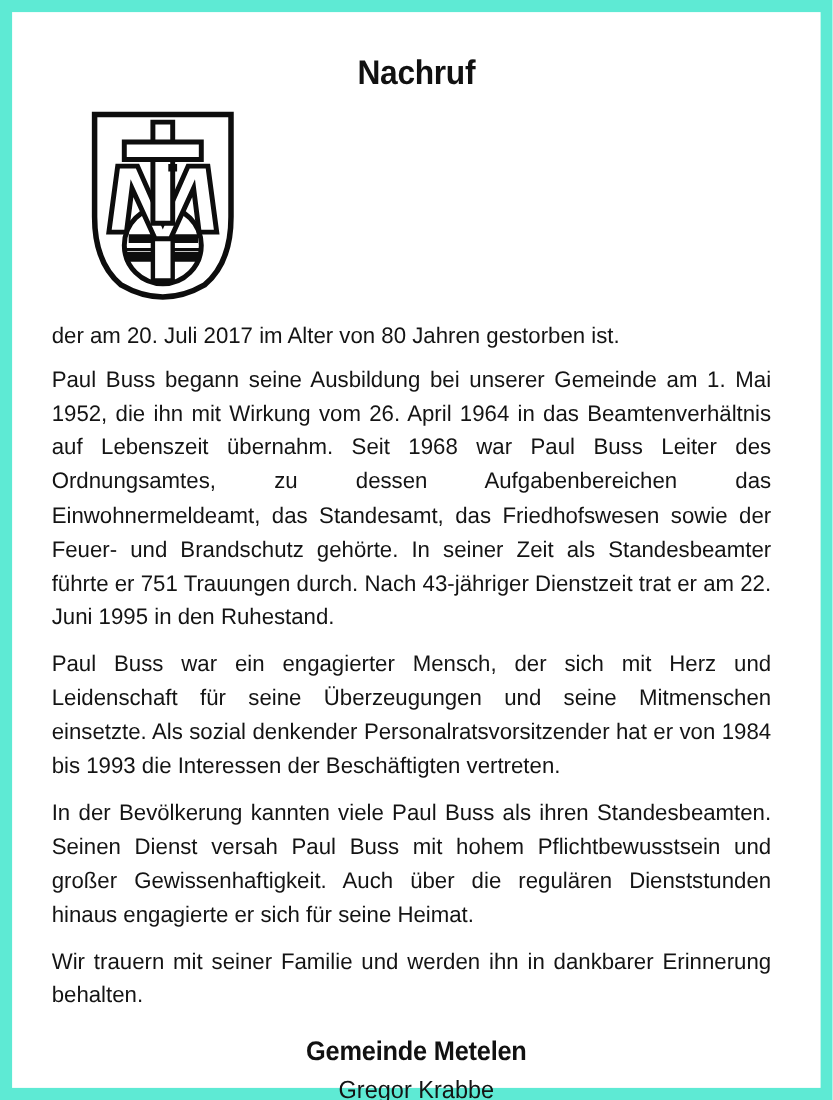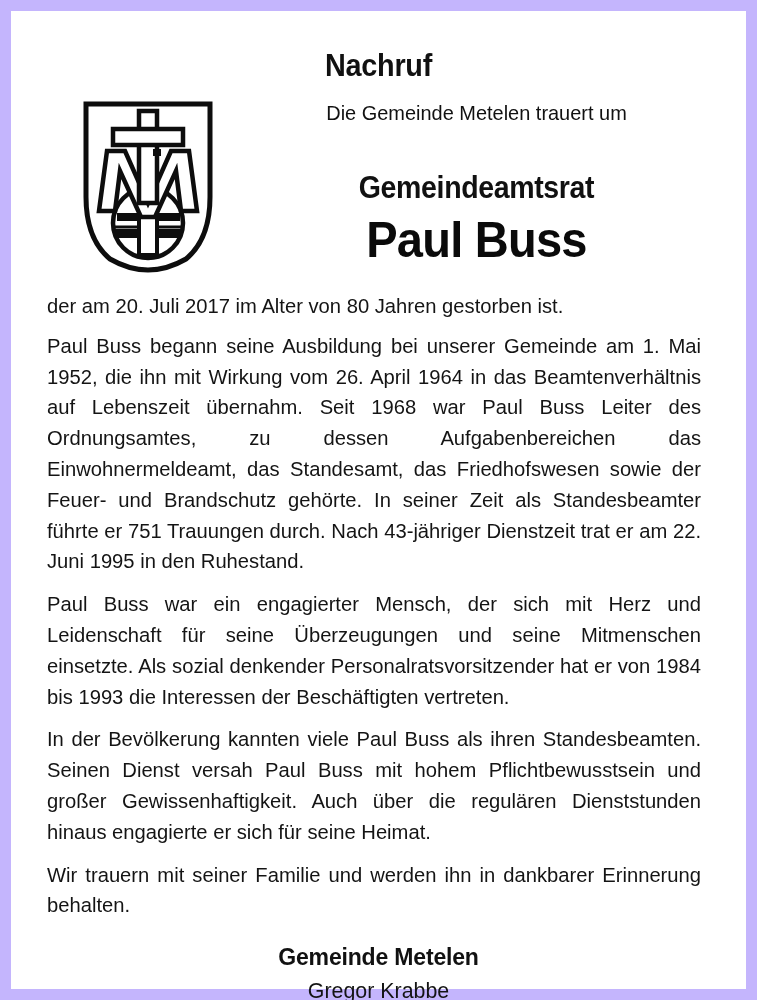--- a/index.html
+++ b/index.html
@@ -6,21 +6,21 @@
   html, body {
     margin: 0;
     padding: 0;
     background: #ffffff;
   }
 
   .page {
     position: relative;
     width: 757px;
     height: 1000px;
-    background: #c4b5fd;
+    background: #5eead4;
     box-sizing: border-box;
     overflow: hidden;
     font-family: "Liberation Sans", sans-serif;
   }
 
   .frame-inner {
     position: absolute;
     left: 11px;
     top: 11px;
     right: 11px;
@@ -201,25 +201,20 @@
             <path d="M58,12 L76,12 L76,104 L58,104 Z" fill="#ffffff" stroke="#0d0d0d" stroke-width="4.5" stroke-linejoin="miter"></path>
 
             <path d="M32,30 L102,30 L102,46 L32,46 Z" fill="#ffffff" stroke="#0d0d0d" stroke-width="4.5" stroke-linejoin="miter"></path>
 
             <path d="M62,34 L72,34 L72,42 L62,42 Z" fill="#ffffff"></path>
 
             <path d="M72,50 L80,50 L80,57 L72,57 Z" fill="#0d0d0d"></path>
           </svg>
         </div>
 
-        <div class="header-text">
-          <div class="subtitle">Die Gemeinde Metelen trauert um</div>
-          <div class="role">Gemeindeamtsrat</div>
-          <div class="deceased-name">Paul Buss</div>
-        </div>
 
       </div>
 
       <div class="body-text">
         <p class="para para-first">der am 20. Juli 2017 im Alter von 80 Jahren gestorben ist.</p>
         <p class="para">Paul Buss begann seine Ausbildung bei unserer Gemeinde am 1. Mai 1952, die ihn mit Wirkung vom 26. April 1964 in das Beamtenverhältnis auf Lebenszeit übernahm. Seit 1968 war Paul Buss Leiter des Ordnungsamtes, zu dessen Aufgabenbereichen das Einwohnermeldeamt, das Standesamt, das Friedhofswesen sowie der Feuer- und Brandschutz gehörte. In seiner Zeit als Standesbeamter führte er 751 Trauungen durch. Nach 43-jähriger Dienstzeit trat er am 22. Juni 1995 in den Ruhestand.</p>
         <p class="para">Paul Buss war ein engagierter Mensch, der sich mit Herz und Leidenschaft für seine Überzeugungen und seine Mitmenschen einsetzte. Als sozial denkender Personalratsvorsitzender hat er von 1984 bis 1993 die Interessen der Beschäftigten vertreten.</p>
         <p class="para">In der Bevölkerung kannten viele Paul Buss als ihren Standesbeamten. Seinen Dienst versah Paul Buss mit hohem Pflichtbewusstsein und großer Gewissenhaftigkeit. Auch über die regulären Dienststunden hinaus engagierte er sich für seine Heimat.</p>
         <p class="para">Wir trauern mit seiner Familie und werden ihn in dankbarer Erinnerung behalten.</p>
       </div>

